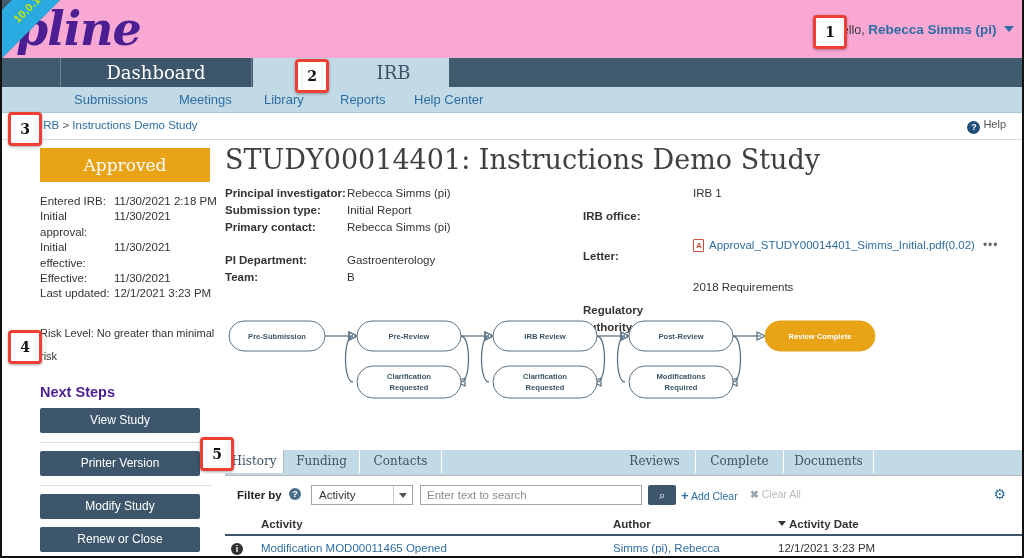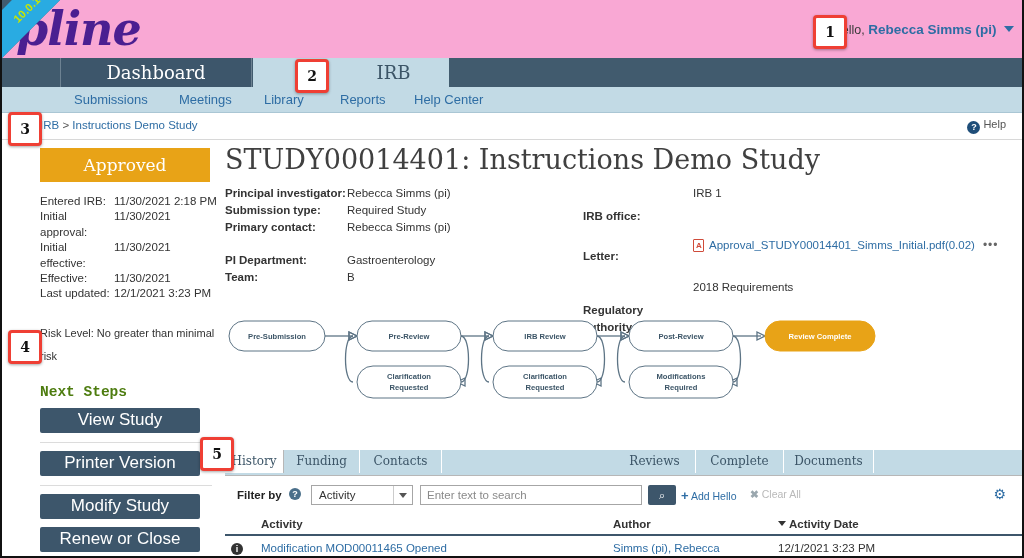--- a/index.html
+++ b/index.html
@@ -121,26 +121,26 @@
   #meta-list {
     margin-top:12px; font-size:11.5px; color:#333; line-height:15.4px;
   }
   #meta-list .row { display:flex; }
   #meta-list .lbl { width:74px; flex:0 0 74px; }
   #risk-level {
     margin-top:20px; font-size:11px; color:#333; line-height:23px;
     width:178px;
   }
   #next-steps-title {
-    margin-top:16px; font-size:14.5px; font-weight:bold; color:#4d7c0f;
-    font-family:Liberation Mono, monospace;
+    margin-top:16px; font-size:14.5px; font-weight:bold; color:#4c1d95;
+    font-family:Liberation Sans, sans-serif;
   }
   .ns-btn {
     margin-top:8px; width:160px; height:25px;
-    background:#3d566b; color:#ffffff; font-size:17px;
+    background:#3d566b; color:#ffffff; font-size:12px;
     display:flex; align-items:center; justify-content:center;
     border-radius:2px; cursor:pointer;
   }
   .ns-divider {
     margin-top:9px; width:172px; height:1px; background:#dcdcdc;
   }
 
   
   #main {
     position:absolute; left:225px; top:144px; width:799px;
@@ -391,21 +391,21 @@
   <h1 id="page-title">STUDY00014401: Instructions Demo Study</h1>
 
   <div id="info-grid">
     <div class="info-col" id="info-col-left">
       <div class="info-row">
         <span class="k">Principal investigator:</span>
         <span class="v">Rebecca Simms (pi)</span>
       </div>
       <div class="info-row">
         <span class="k">Submission type:</span>
-        <span class="v">Required Study</span>
+        <span class="v">Initial Report</span>
       </div>
       <div class="info-row">
         <span class="k">Primary contact:</span>
         <span class="v">Rebecca Simms (pi)</span>
       </div>
       <div class="dept-block">
         <div class="info-row">
           <span class="k">PI Department:</span>
           <span class="v">Gastroenterology</span>
         </div>
@@ -523,21 +523,21 @@
     <div id="filter-select">
       <span class="sv">Activity</span>
       <span class="arrowbox"></span>
     </div>
     <div id="search-input">Enter text to search</div>
     <div id="search-btn">
       <span>⌕</span>
     </div>
     <div id="add-filter">
       <span class="plus">+</span>
-      <span>Add Hello</span>
+      <span>Add Clear</span>
     </div>
     <div id="clear-all">
       <span class="x">✖</span>
       <span>Clear All</span>
     </div>
     <div id="gear-btn">⚙</div>
   </div>
 
   <div id="history-table">
     <div class="thead">

